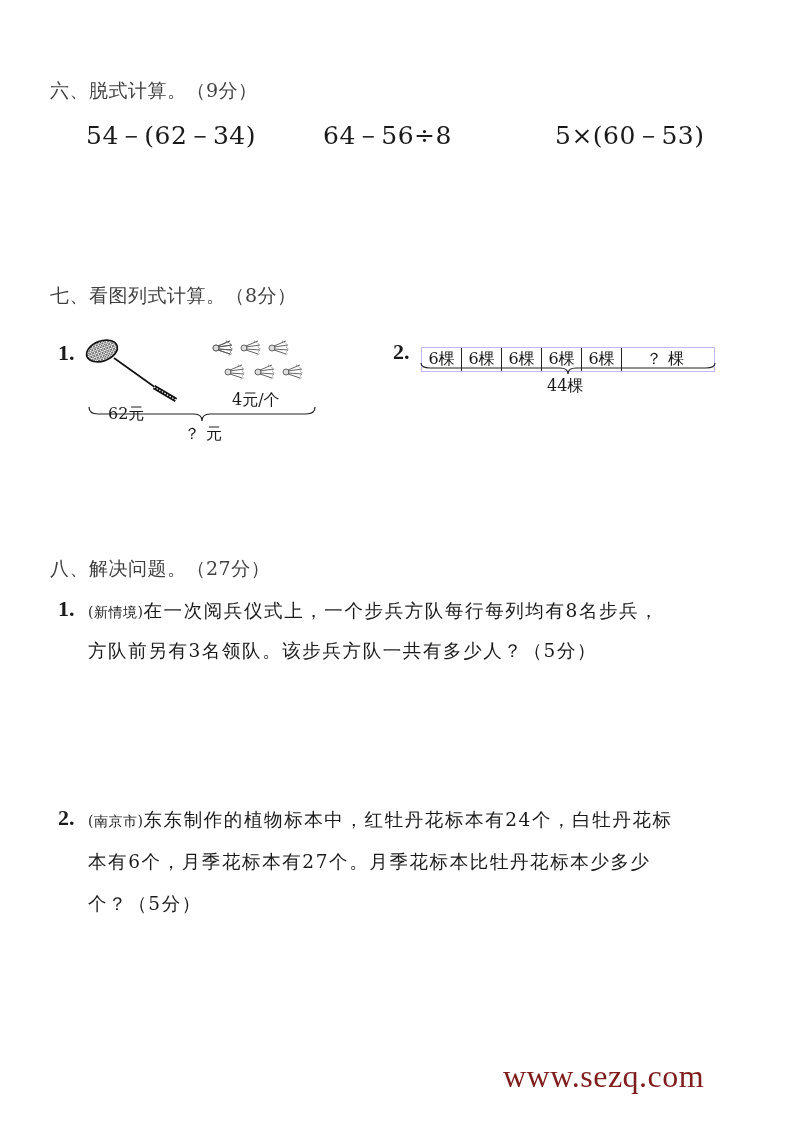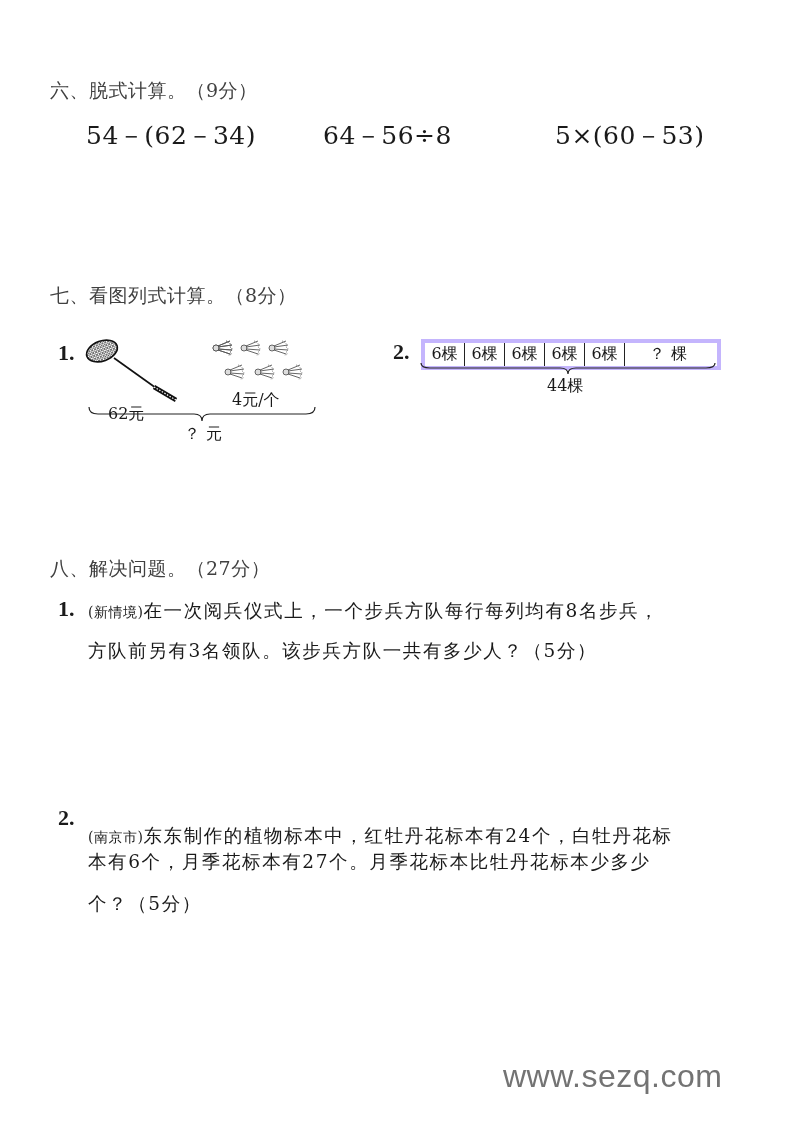--- a/index.html
+++ b/index.html
@@ -14,30 +14,30 @@
       font-size: 19px; letter-spacing: 0.5px; color: #404040;
     }
     .heading .paren { font-family: "DejaVu Serif", "Liberation Serif", serif; }
     .expr { font-size: 25px; letter-spacing: 0.5px; text-align: center; }
     .num-label { font-family: "Liberation Serif", "DejaVu Serif", serif; font-weight: bold; font-size: 22px; }
     .body-line { font-size: 18.5px; letter-spacing: 1.6px; }
     .src { font-size: 14px; letter-spacing: 0.5px; }
     .small { font-size: 16px; }
 
     
-    .strip { position: absolute; left: 421px; top: 339px; height: 23px; display: flex; border: 4px solid #c4b5fd; }
+    .strip { position: absolute; left: 421px; top: 347px; height: 23px; display: flex; border: 1px solid #c4b5fd; }
     .strip .cell {
       width: 39px; border-right: 1px solid #222; font-size: 16px;
       display: flex; align-items: center; justify-content: center; height: 23px;
     }
     .strip .cell.last { width: 92px; border-right: none; letter-spacing: 6px; }
 
     .watermark {
-      font-family: Liberation Sans, sans-serif;
-      font-size: 32px; color: #737373; letter-spacing: 0.5px;
+      font-family: Liberation Serif, serif;
+      font-size: 32px; color: #7f1d1d; letter-spacing: 0.5px;
     }
   </style>
 </head>
 <body>
 
 <div class="abs heading" style="left:50px; top:78px;">
   <span>六、脱式计算。</span><span class="paren">（9分）</span>
 </div>
 <div class="abs expr" style="left:86px; top:119px;">54－(62－34)</div>
 <div class="abs expr" style="left:323px; top:119px;">64－56÷8</div>
@@ -102,19 +102,19 @@
   <span>八、解决问题。</span><span class="paren">（27分）</span>
 </div>
 
 <div class="abs num-label" style="left:58px; top:596px;">1.</div>
 <div class="abs body-line" style="left:88px; top:598px;">
   <span class="src">(新情境)</span><span>在一次阅兵仪式上，一个步兵方队每行每列均有8名步兵，</span>
 </div>
 <div class="abs body-line" style="left:88px; top:638px;">方队前另有3名领队。该步兵方队一共有多少人？（5分）</div>
 
 <div class="abs num-label" style="left:58px; top:805px;">2.</div>
-<div class="abs body-line" style="left:88px; top:807px;margin-top:16px;">
+<div class="abs body-line" style="left:88px; top:807px;">
   <span class="src">(南京市)</span><span>东东制作的植物标本中，红牡丹花标本有24个，白牡丹花标</span>
 </div>
 <div class="abs body-line" style="left:88px; top:849px;">本有6个，月季花标本有27个。月季花标本比牡丹花标本少多少</div>
 <div class="abs body-line" style="left:88px; top:891px;">个？（5分）</div>
 
 <div class="abs watermark" style="left:503px; top:1058px;">www.sezq.com</div>
 
 </body></html>

